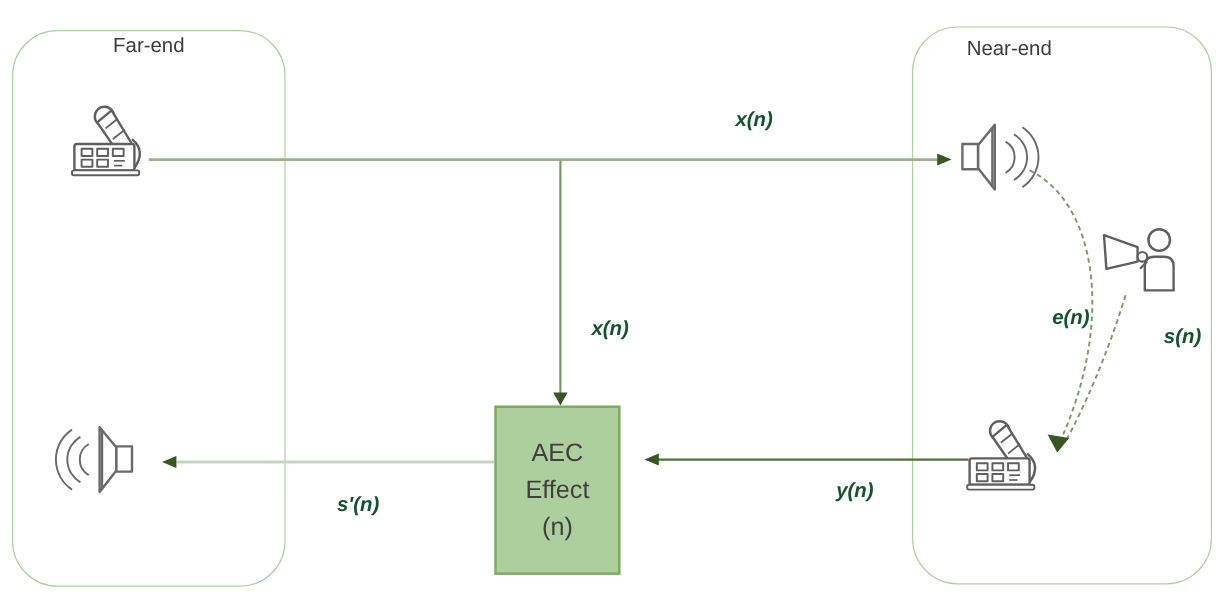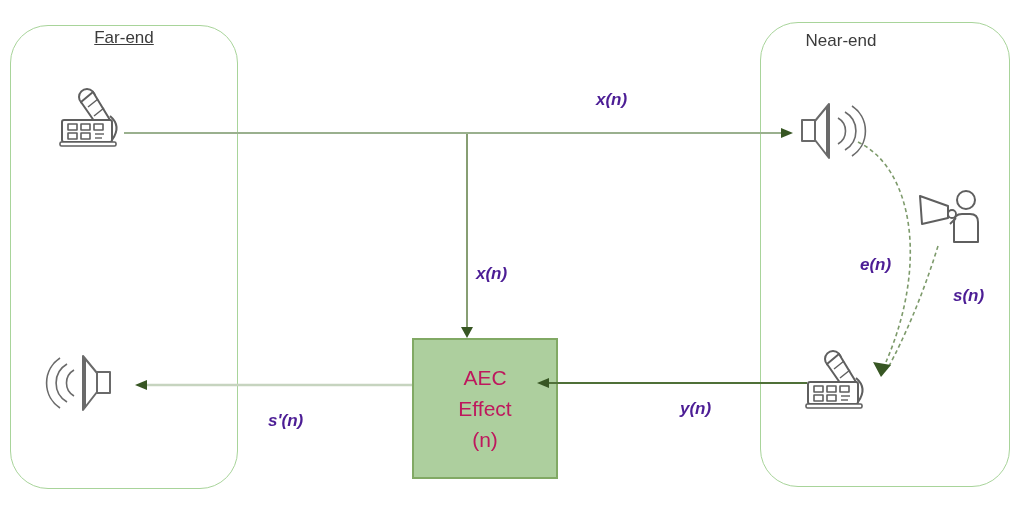--- a/index.html
+++ b/index.html
@@ -9,38 +9,38 @@
   }
   .container {
     position:absolute; border:1.6px solid #a8d49a; border-radius:38px;
     background:transparent; box-sizing:border-box;
   }
   .container.far  { left:10px;  top:25px; width:228px; height:464px; }
   .container.near { left:760px; top:22px; width:250px; height:465px; }
   .zone-title {
     position:absolute; color:#3b3b3b; font-size:17px; text-align:center;
   }
-  .zone-title.far  { left:10px;  top:28px; width:228px;text-decoration:underline; }
+  .zone-title.far  { left:10px;  top:28px; width:228px; }
   .zone-title.near { left:716px; top:31px; width:250px; }
   .aec-box {
-    position:absolute; left:412px; top:338px; width:146px; height:141px;
+    position:absolute; left:412px; top:338px; width:105px; height:141px;
     background:#adcf9e; border:2px solid #81a964; box-sizing:border-box;
     display:flex; flex-direction:column; justify-content:center; align-items:center;
-    color:#be185d; font-size:21px; line-height:31px; text-align:center;
+    color:#404040; font-size:21px; line-height:31px; text-align:center;
   }
   .sig {
     position:absolute; font-style:italic; font-weight:600; font-size:17px;
-    color:#4c1d95; white-space:nowrap; width:48px; text-align:left;
+    color:#14532d; white-space:nowrap; width:48px; text-align:right;
   }
   .sig.x-top    { left:596px; top:90px;  }
   .sig.x-branch { left:476px; top:264px; }
   .sig.s-prime  { left:268px; top:411px; }
   .sig.y        { left:680px; top:399px; }
   .sig.e        { left:860px; top:255px; }
-  .sig.s        { left:953px; top:286px; }
+  .sig.s        { left:953px; top:271px; }
   svg.layer { position:absolute; left:0; top:0; }
 </style>
 </head>
 <body>
 
 <div class="canvas">
 
   <div class="container far"></div>
   <div class="container near"></div>
 

